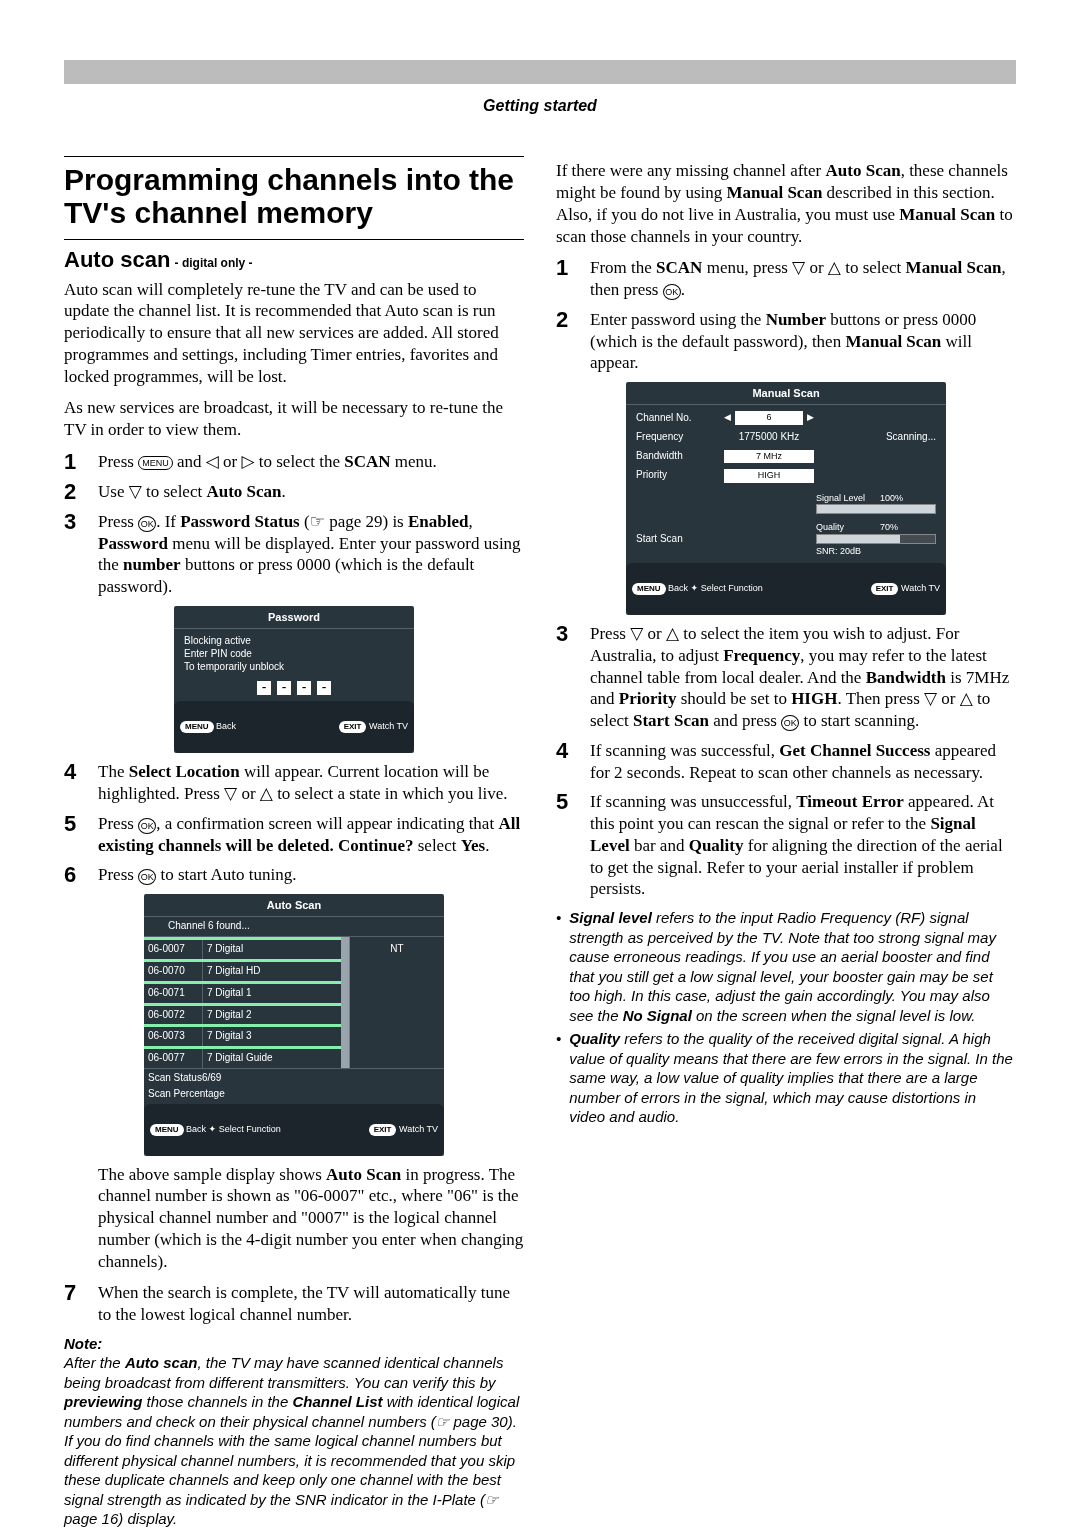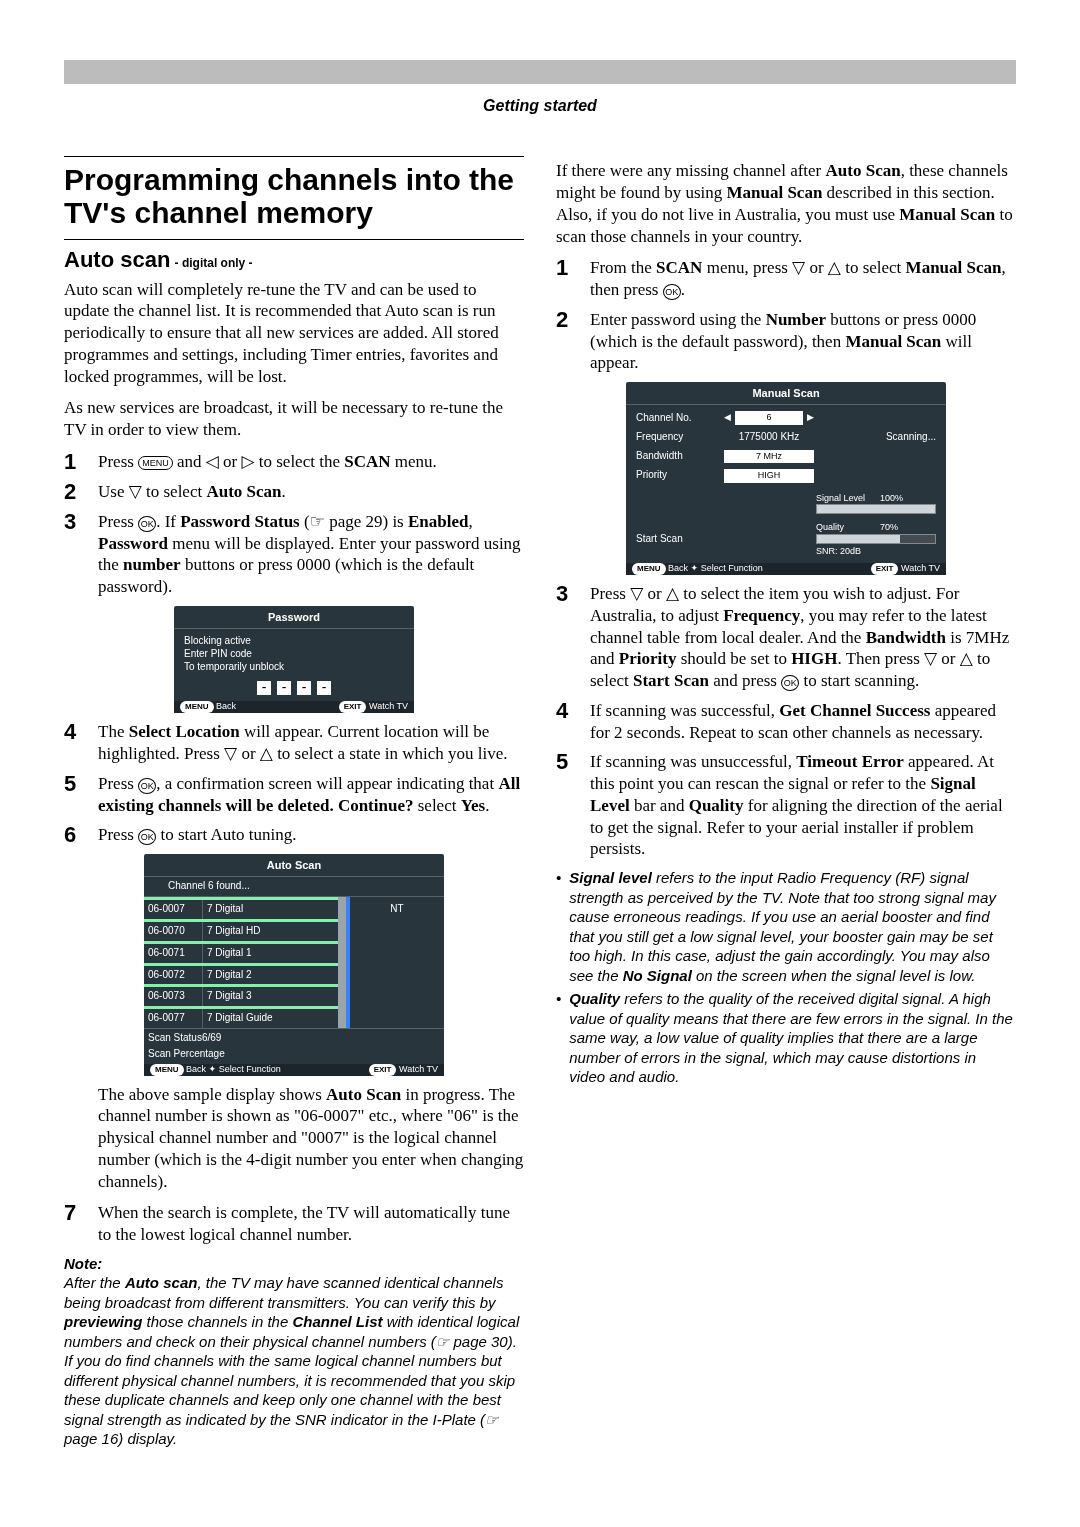--- a/index.html
+++ b/index.html
@@ -117,23 +117,24 @@
     padding: 4px 0;
     border-bottom: 1px solid #556068;
     font-size: 11px;
   }
   .osd-body { padding: 6px 10px; }
   .osd-foot {
     display: flex;
     justify-content: space-between;
     align-items: center;
     background: #1c252b;
-    padding: 0 6px;
+    padding: 20px 6px;
     font-size: 9px;
     gap: 6px;
+    border-radius: 6px;
   }
   .pill {
     display: inline-block;
     background: #fff;
     color: #000;
     border-radius: 8px;
     padding: 0 5px;
     font-weight: bold;
     font-size: 8px;
     line-height: 12px;
@@ -143,21 +144,21 @@
     width: 14px; height: 14px; background: #fff; color: #000;
     display: flex; align-items: center; justify-content: center; font-size: 14px;
   }
   
   .osd-auto { width: 300px; }
   .chanrow { display: flex; border-top: 3px solid #86efac; }
   .chanrow > div { padding: 3px 4px; }
   .chcol1 { width: 50px; border-right: 1px solid #556068; }
   .chcol2 { flex: 1; }
   .rightcol {
-    border-left: 4px solid #3b82f6;
+    border-left: 1px solid #3b82f6;
     width: 94px;
     display: flex; align-items: flex-start; justify-content: center;
     padding-top: 6px;
   }
   .scroll-stub {
     width: 8px; background: #9aa4ac;
   }
   .osd-auto-main { display: flex; }
   .osd-auto-left { flex: 1; }
   .statline { display: flex; gap: 0; padding: 3px 4px; border-top: 1px solid #556068; }

